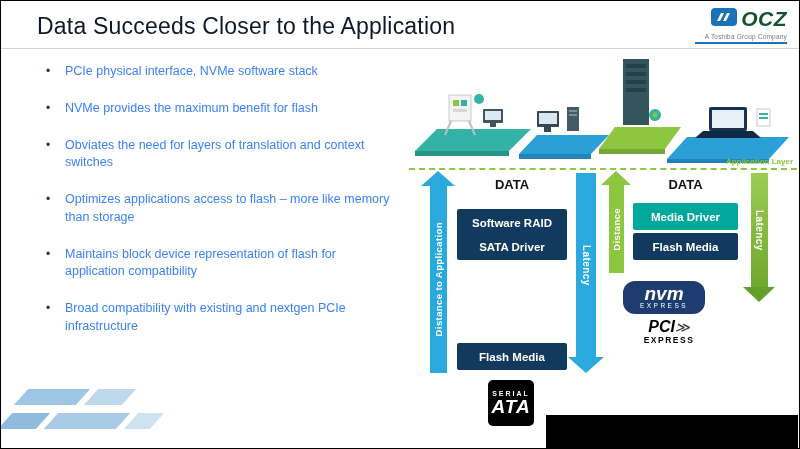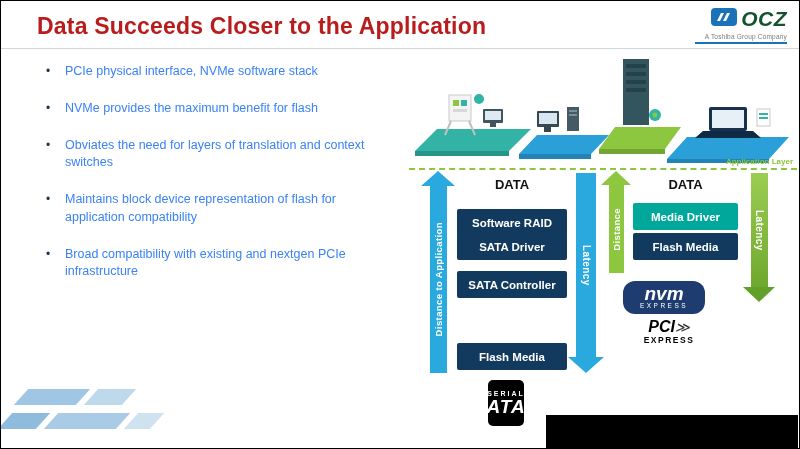--- a/index.html
+++ b/index.html
@@ -1,20 +1,20 @@
 <!DOCTYPE html>
 <html><head>
 <meta charset="utf-8">
 <style>
   html,body{margin:0;padding:0;background:#fff;}
   body{width:800px;height:449px;font-family:"Liberation Sans",sans-serif;overflow:hidden;}
   .slide{position:relative;width:800px;height:449px;box-sizing:border-box;border:1px solid #000;background:#fff;overflow:hidden;}
 
   
-  .title{position:absolute;left:36px;top:12px;margin:0;font-size:23px;font-weight:700;color:#b91c1c;letter-spacing:0.2px;}
+  .title{position:absolute;left:36px;top:12px;margin:0;font-size:23px;font-weight:400;color:#0f172a;letter-spacing:0.2px;}
   .top-divider{position:absolute;left:0;top:47px;width:100%;height:1px;background:#CdD6DD;}
   .logo{position:absolute;right:12px;top:6px;text-align:right;}
   .logo-row{display:flex;align-items:center;justify-content:flex-end;gap:4px;}
   .logo-brand{font-size:21px;font-weight:bold;font-style:italic;color:#14532d;letter-spacing:0.5px;}
   .logo-tagline{display:block;font-size:6.5px;color:#7a7a7a;margin-top:2px;letter-spacing:0.2px;}
   .logo-underline{position:absolute;right:12px;top:41px;width:92px;height:2px;background:#1C72B8;}
 
   
   .bullets{position:absolute;left:38px;top:62px;width:352px;margin:0;padding:0;list-style:none;}
   .bullets li{position:relative;padding-left:26px;margin-bottom:19px;font-size:12.5px;line-height:1.42;color:#3b82f6;}
@@ -54,21 +54,21 @@
   
   .data-header{position:absolute;font-size:13px;font-weight:bold;color:#111;text-align:center;}
   .data-header.sata{left:456px;top:176px;width:110px;}
   .data-header.nvme{left:632px;top:176px;width:105px;}
   .layer{position:absolute;left:456px;width:110px;height:27px;background:#123A5E;color:#fff;font-size:11.5px;font-weight:bold;display:flex;align-items:center;justify-content:center;border-radius:2px;}
   .sata-1{top:208px;} .sata-2{top:232px;} .sata-3{top:270px;} .sata-4{top:306px;} .sata-5{top:342px;}
   .nvme-layer{left:632px;width:105px;}
   .nvme-1{top:202px;background:#00A79B;} .nvme-2{top:232px;}
 
   
-  .sata-logo{position:absolute;left:487px;top:379px;width:36px;height:46px;background:#000;border-radius:5px;color:#fff;display:flex;flex-direction:column;align-items:center;justify-content:center;}
+  .sata-logo{position:absolute;left:487px;top:379px;width:46px;height:46px;background:#000;border-radius:5px;color:#fff;display:flex;flex-direction:column;align-items:center;justify-content:center;}
   .sata-logo .serial{font-size:7px;font-weight:bold;letter-spacing:2px;}
   .sata-logo .ata{font-size:19px;font-weight:900;font-style:italic;line-height:1;letter-spacing:1px;}
 
   .nvm-logo{position:absolute;left:622px;top:280px;width:82px;height:33px;background:#1E3C6F;border-radius:12px;color:#fff;display:flex;flex-direction:column;align-items:center;justify-content:center;}
   .nvm-logo .nvm-main{font-size:19px;font-weight:bold;font-style:italic;line-height:0.85;}
   .nvm-logo .nvm-sub{font-size:6.5px;letter-spacing:2.5px;}
 
   .pci-logo{position:absolute;left:632px;top:318px;width:72px;height:32px;text-align:center;color:#000;}
   .pci-logo .pci-main{font-size:16px;font-weight:900;font-style:italic;line-height:1;}
   .pci-logo .pci-chev{font-weight:400;font-size:14px;color:#333;}
@@ -105,20 +105,21 @@
       <span class="logo-brand">OCZ</span>
     </div>
     <span class="logo-tagline">A Toshiba Group Company</span>
   </div>
   <div class="logo-underline"></div>
 
   <ul class="bullets">
     <li>PCIe physical interface, NVMe software stack</li>
     <li>NVMe provides the maximum benefit for flash</li>
     <li>Obviates the need for layers of translation and context switches</li>
+    <li>Optimizes applications access to flash – more like memory than storage</li>
     <li>Maintains block device representation of flash for application compatibility</li>
     <li>Broad compatibility with existing and nextgen PCIe infrastructure</li>
   </ul>
 
   <div class="illustration">
     <svg width="388" height="114" viewBox="0 0 388 114">
 
       <polygon points="28,80 122,80 100,102 6,102" fill="#33B3A6"></polygon>
       <polygon points="6,102 100,102 100,107 6,107" fill="#279488"></polygon>
 
@@ -170,21 +171,20 @@
   <div class="arrow up-blue">
     <div class="a-head-up"></div>
     <div class="a-body">
       <span class="vtext-up">Distance to Application</span>
     </div>
   </div>
 
   <div class="data-header sata">DATA</div>
   <div class="layer sata-1">Software RAID</div>
   <div class="layer sata-2">SATA Driver</div>
-  <div class="layer sata-3">SATA Controller</div>
   <div class="layer sata-5">Flash Media</div>
 
   <div class="arrow down-blue">
     <div class="a-body">
       <span class="vtext-down">Latency</span>
     </div>
     <div class="a-head-down"></div>
   </div>
 
   <div class="sata-logo">

